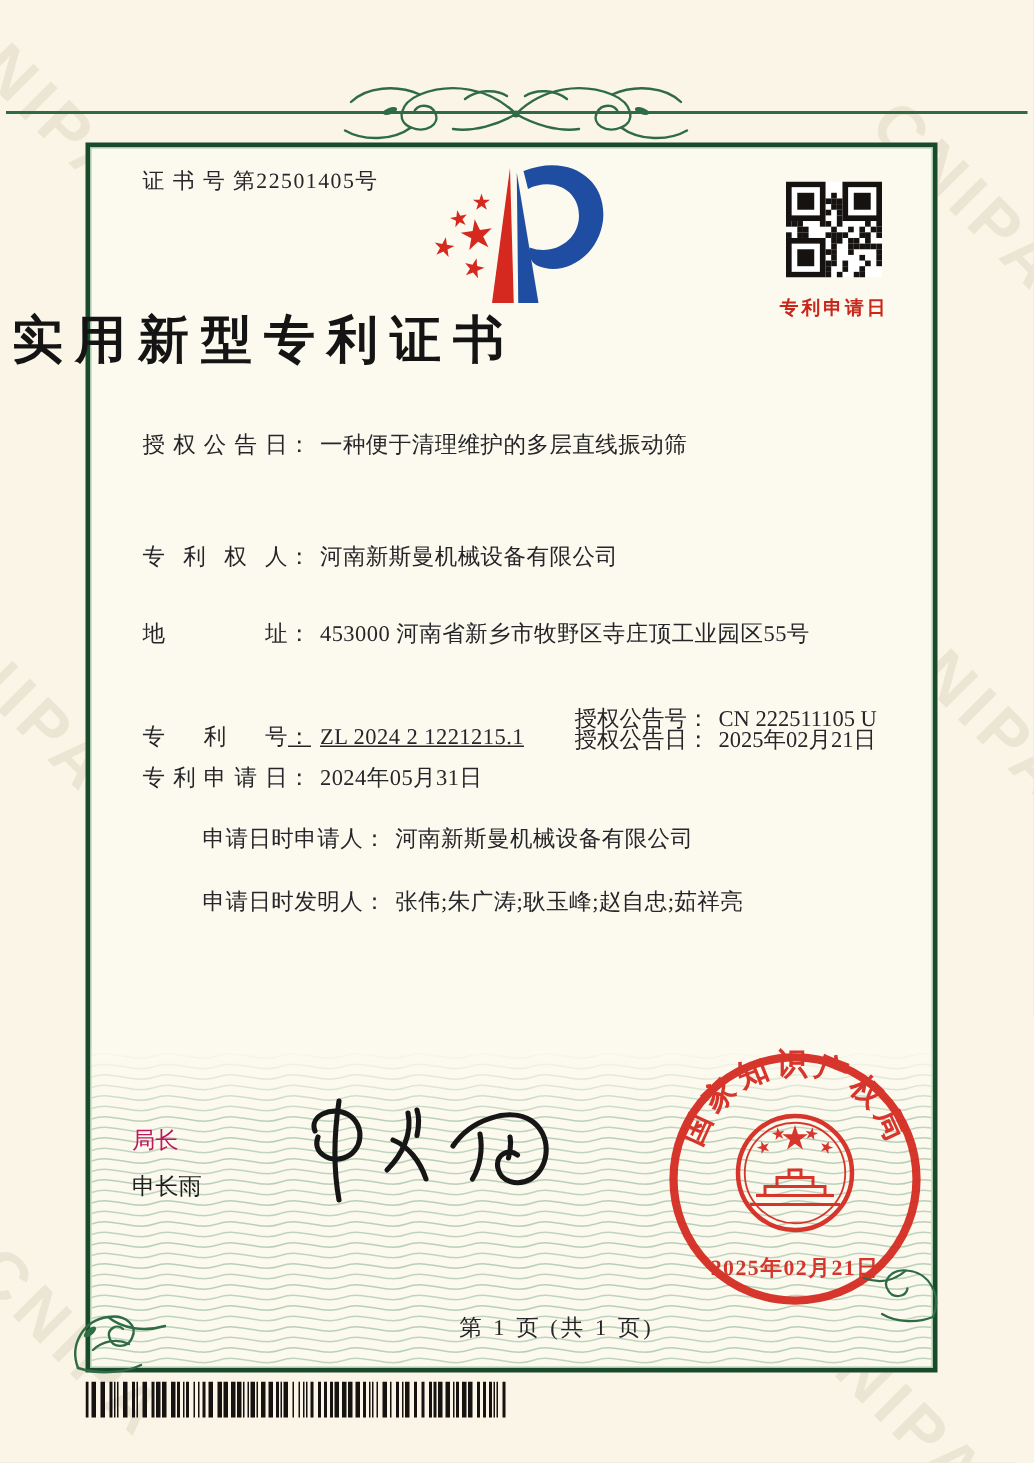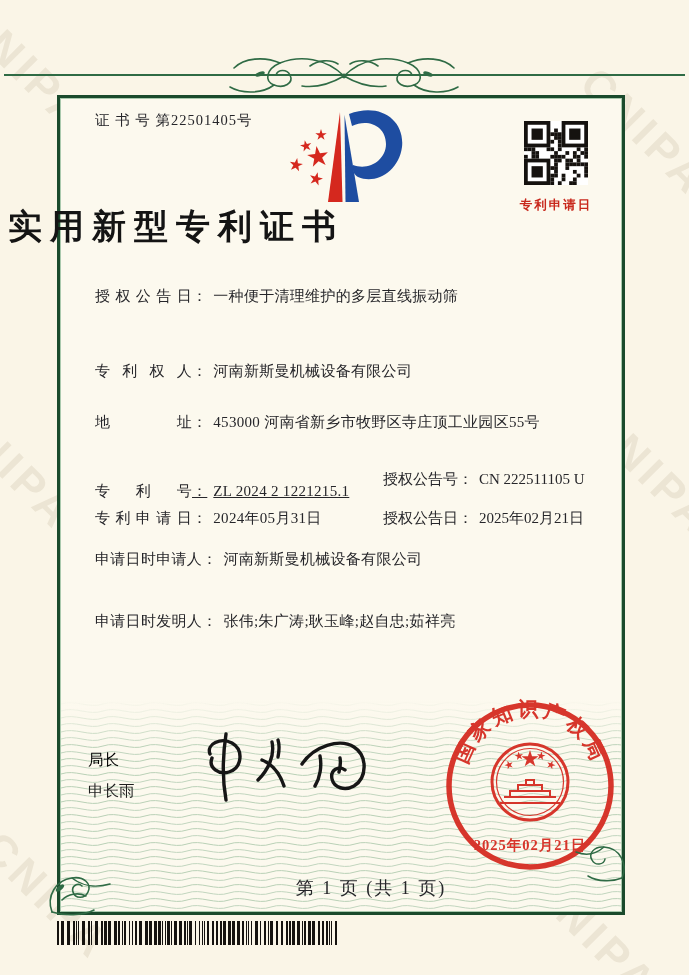--- a/index.html
+++ b/index.html
@@ -17,32 +17,32 @@
   .waves{position:absolute;left:61px;top:700px;z-index:3;opacity:.8;}
   .cert-no{position:absolute;left:95px;top:111px;font-size:14.5px;letter-spacing:1px;z-index:4;}
   .logo{position:absolute;left:274px;top:104px;z-index:4;}
   .qr{position:absolute;left:524px;top:121px;z-index:4;}
   .qr-caption{position:absolute;left:498px;top:197px;width:116px;text-align:center;color:#C8281C;
         font-size:12.5px;letter-spacing:2px;font-weight:bold;z-index:4;}
   .title{position:absolute;left:0;right:0;top:204px;text-align:left;font-size:34px;font-weight:700;
         letter-spacing:8px;text-indent:8px;color:#141414;z-index:4;}
   .row{position:absolute;left:95px;font-size:15px;letter-spacing:.3px;white-space:nowrap;z-index:4;}
   .jl{display:inline-block;width:97px;text-align:justify;text-align-last:justify;}
-  .jl.wide{width:auto;text-align-last:auto;}
+  .jl.wide{width:auto;text-align-last:auto;margin-left:40px;}
   .val{margin-left:6px;text-align:right;}
   .sideRow{position:absolute;left:383px;font-size:15px;white-space:nowrap;z-index:4;}
   .statement{position:absolute;left:73px;top:650px;width:546px;font-size:14.5px;line-height:31px;
         text-indent:2.4em;letter-spacing:1.2px;color:#222;z-index:4;}
   .role{position:absolute;left:88px;top:750px;font-family:"Liberation Sans","DejaVu Sans",sans-serif;
-        font-size:15.5px;color:#000000;z-index:5;}
+        font-size:15.5px;color:#be185d;z-index:5;}
   .signer{position:absolute;left:88px;top:781px;font-family:Liberation Sans, sans-serif;
         font-size:15.5px;color:#1e1e1e;z-index:5;}
   .sig{position:absolute;left:190px;top:718px;z-index:5;}
   .seal{position:absolute;left:440px;top:698px;z-index:6;opacity:.93;}
-  .pagefoot{position:absolute;left:57px;width:628px;top:876px;text-align:center;font-size:18px;
+  .pagefoot{position:absolute;left:57px;width:628px;top:876px;text-align:center;font-size:15px;
         letter-spacing:2px;z-index:5;}
   .barcode{position:absolute;left:57px;top:921px;z-index:4;}
   .fl-bl{position:absolute;left:42px;top:872px;z-index:7;}
   .fl-br{position:absolute;left:574px;top:842px;z-index:7;transform:scaleX(-1);}
 </style>
 </head>
 <body>
 
 <div class="page">
 
@@ -210,27 +210,27 @@
   </div>
   <div class="row" style="top:482px;text-decoration:underline;">
     <span class="jl">专利号</span><span>：</span><span class="val">ZL 2024 2 1221215.1</span>
   </div>
   <div class="sideRow" style="top:470px;">
     <span>授权公告号</span><span>：</span><span class="val">CN 222511105 U</span>
   </div>
   <div class="row" style="top:509px;">
     <span class="jl">专利申请日</span><span>：</span><span class="val">2024年05月31日</span>
   </div>
-  <div class="sideRow" style="top:509px;">
+  <div class="sideRow" style="top:484px;">
     <span>授权公告日</span><span>：</span><span class="val">2025年02月21日</span>
   </div>
   <div class="row" style="top:550px;">
     <span class="jl wide">申请日时申请人</span><span>：</span><span class="val">河南新斯曼机械设备有限公司</span>
   </div>
-  <div class="row" style="top:612px;">
+  <div class="row" style="top:592px;">
     <span class="jl wide">申请日时发明人</span><span>：</span><span class="val">张伟;朱广涛;耿玉峰;赵自忠;茹祥亮</span>
   </div>
 
 
   <div class="role">局长</div>
   <div class="signer">申长雨</div>
 
   <svg class="sig" width="190" height="98" viewBox="0 0 190 98">
     <g fill="none" stroke="#161616" stroke-width="3.4" stroke-linecap="round" stroke-linejoin="round">
       <path d="M36,16 C33,36 32,60 36,82"></path>

